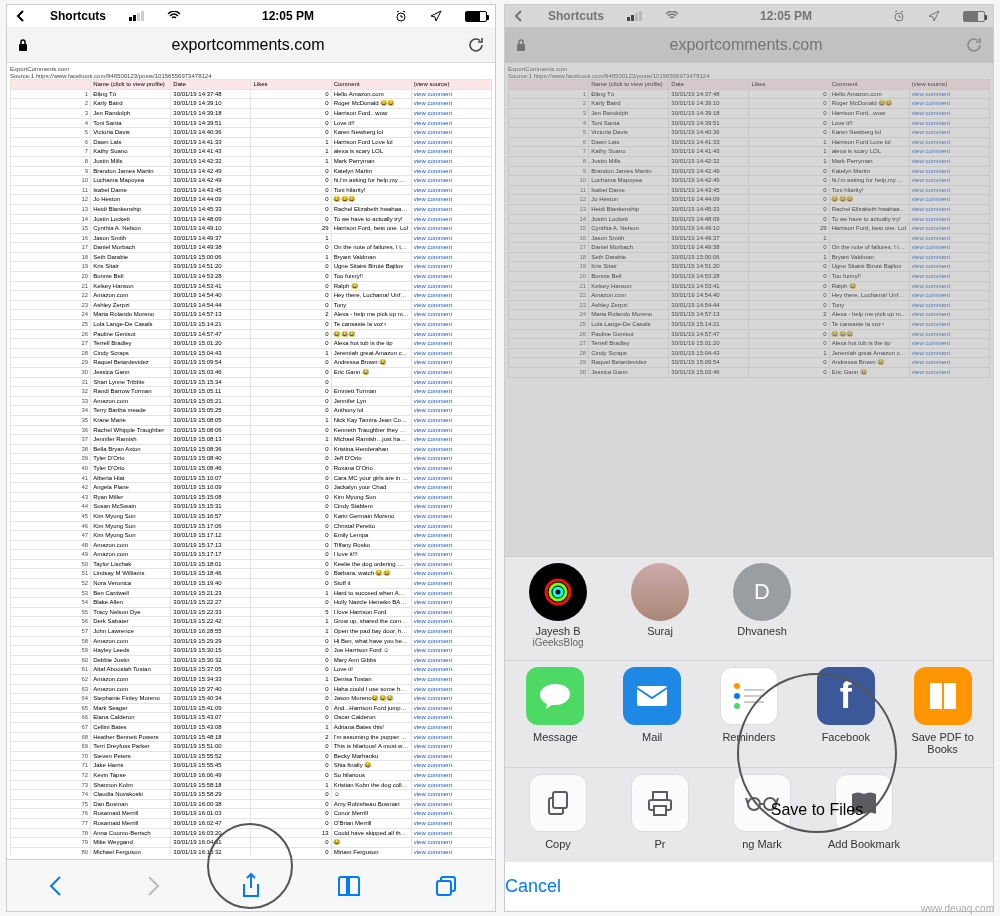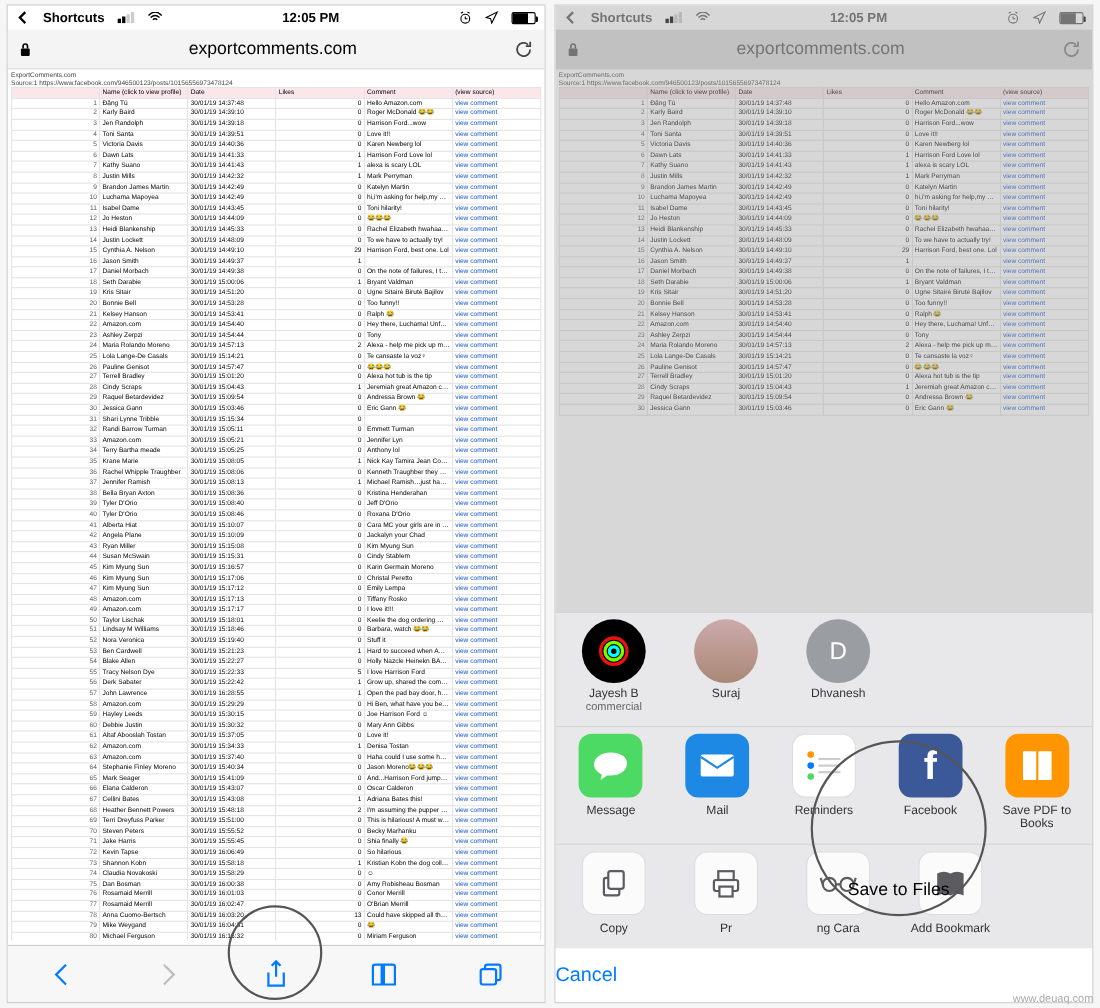--- a/index.html
+++ b/index.html
@@ -1,20 +1,20 @@
 <!DOCTYPE html>
 <html><head>
 <meta charset="utf-8">
 <style>
   * { box-sizing: border-box; margin: 0; padding: 0; }
   body { font-family: -apple-system, Helvetica, Arial, sans-serif; background:#f6f6f6; }
   .wrap { display:flex; gap:8px; justify-content:center; padding:4px; }
   .phone { width:490px; height:908px; background:#fff; position:relative; border:1px solid #ccc; overflow:hidden; }
   .status { height:22px; display:flex; align-items:center; justify-content:space-between; padding:0 8px; font-size:12px; font-weight:600; }
-  .status .left, .status .right { display:flex; align-items:center; gap:12px; }
+  .status .left, .status .right { display:flex; align-items:center; gap:23px; }
   .sig { display:flex; gap:1px; align-items:flex-end; }
   .sig i { width:3px; background:#000; display:block; }
   .sig i:nth-child(1){height:4px}.sig i:nth-child(2){height:6px}.sig i:nth-child(3){height:8px;background:#ccc}.sig i:nth-child(4){height:10px;background:#ccc}
   .batt { width:22px; height:11px; border:1px solid #000; border-radius:2px; position:relative; }
   .batt::after { content:''; position:absolute; right:-3px; top:3px; width:2px; height:5px; background:#000; border-radius:0 1px 1px 0;}
   .batt i { display:block; width:70%; height:100%; background:#000; }
   .urlbar { height:36px; background:#f4f4f4; border-bottom:1px solid #ddd; display:flex; align-items:center; padding:0 10px; gap:10px; }
   .urlbar .url { flex:1; text-align:center; font-size:16px; color:#000; }
   .content { height:792px; overflow:hidden; font-size:6px; line-height:1.1; padding:3px; }
   .src { color:#444; }
@@ -1086,21 +1086,21 @@
       <div class="row" id="airdroprow">
           <div class="cell">
             <div class="avatar" style="background:#000">
               <svg width="30" height="30" viewBox="0 0 30 30">
                 <circle cx="15" cy="15" r="12" fill="none" stroke="#e11" stroke-width="3"></circle>
                 <circle cx="15" cy="15" r="8" fill="none" stroke="#7f0" stroke-width="3"></circle>
                 <circle cx="15" cy="15" r="4" fill="none" stroke="#0ff" stroke-width="3"></circle>
               </svg>
             </div>
             <div>Jayesh B</div>
-            <div class="sub">commercial</div>
+            <div class="sub">iGeeksBlog</div>
           </div>
           <div class="cell">
             <div class="avatar" style="background:linear-gradient(#caa,#a87)"></div>
             <div>Suraj</div>
             <div class="sub"></div>
           </div>
           <div class="cell">
             <div class="avatar" style="background:#9a9da2">D</div>
             <div>Dhvanesh</div>
             <div class="sub"></div>
@@ -1176,21 +1176,21 @@
             <div>Pr</div>
           </div>
           <div class="cell">
             <div class="ic act">
               <svg width="34" height="18" viewBox="0 0 34 18">
                 <circle cx="9" cy="10" r="6" fill="none" stroke="currentColor" stroke-width="2"></circle>
                 <circle cx="25" cy="10" r="6" fill="none" stroke="currentColor" stroke-width="2"></circle>
                 <path d="M15 10h4M3 10l-2-6M31 10l2-6" stroke="currentColor" stroke-width="2" fill="none"></path>
               </svg>
             </div>
-            <div>ng Cara</div>
+            <div>ng Mark</div>
           </div>
           <div class="cell">
             <div class="ic act">
               <svg width="28" height="26" viewBox="0 0 28 26">
                 <path d="M2 4c4-2 8-2 12 0v20c-4-2-8-2-12 0zM26 4c-4-2-8-2-12 0v20c4-2 8-2 12 0z" fill="currentColor"></path>
               </svg>
             </div>
             <div>Add Bookmark</div>
           </div>
         </div>

